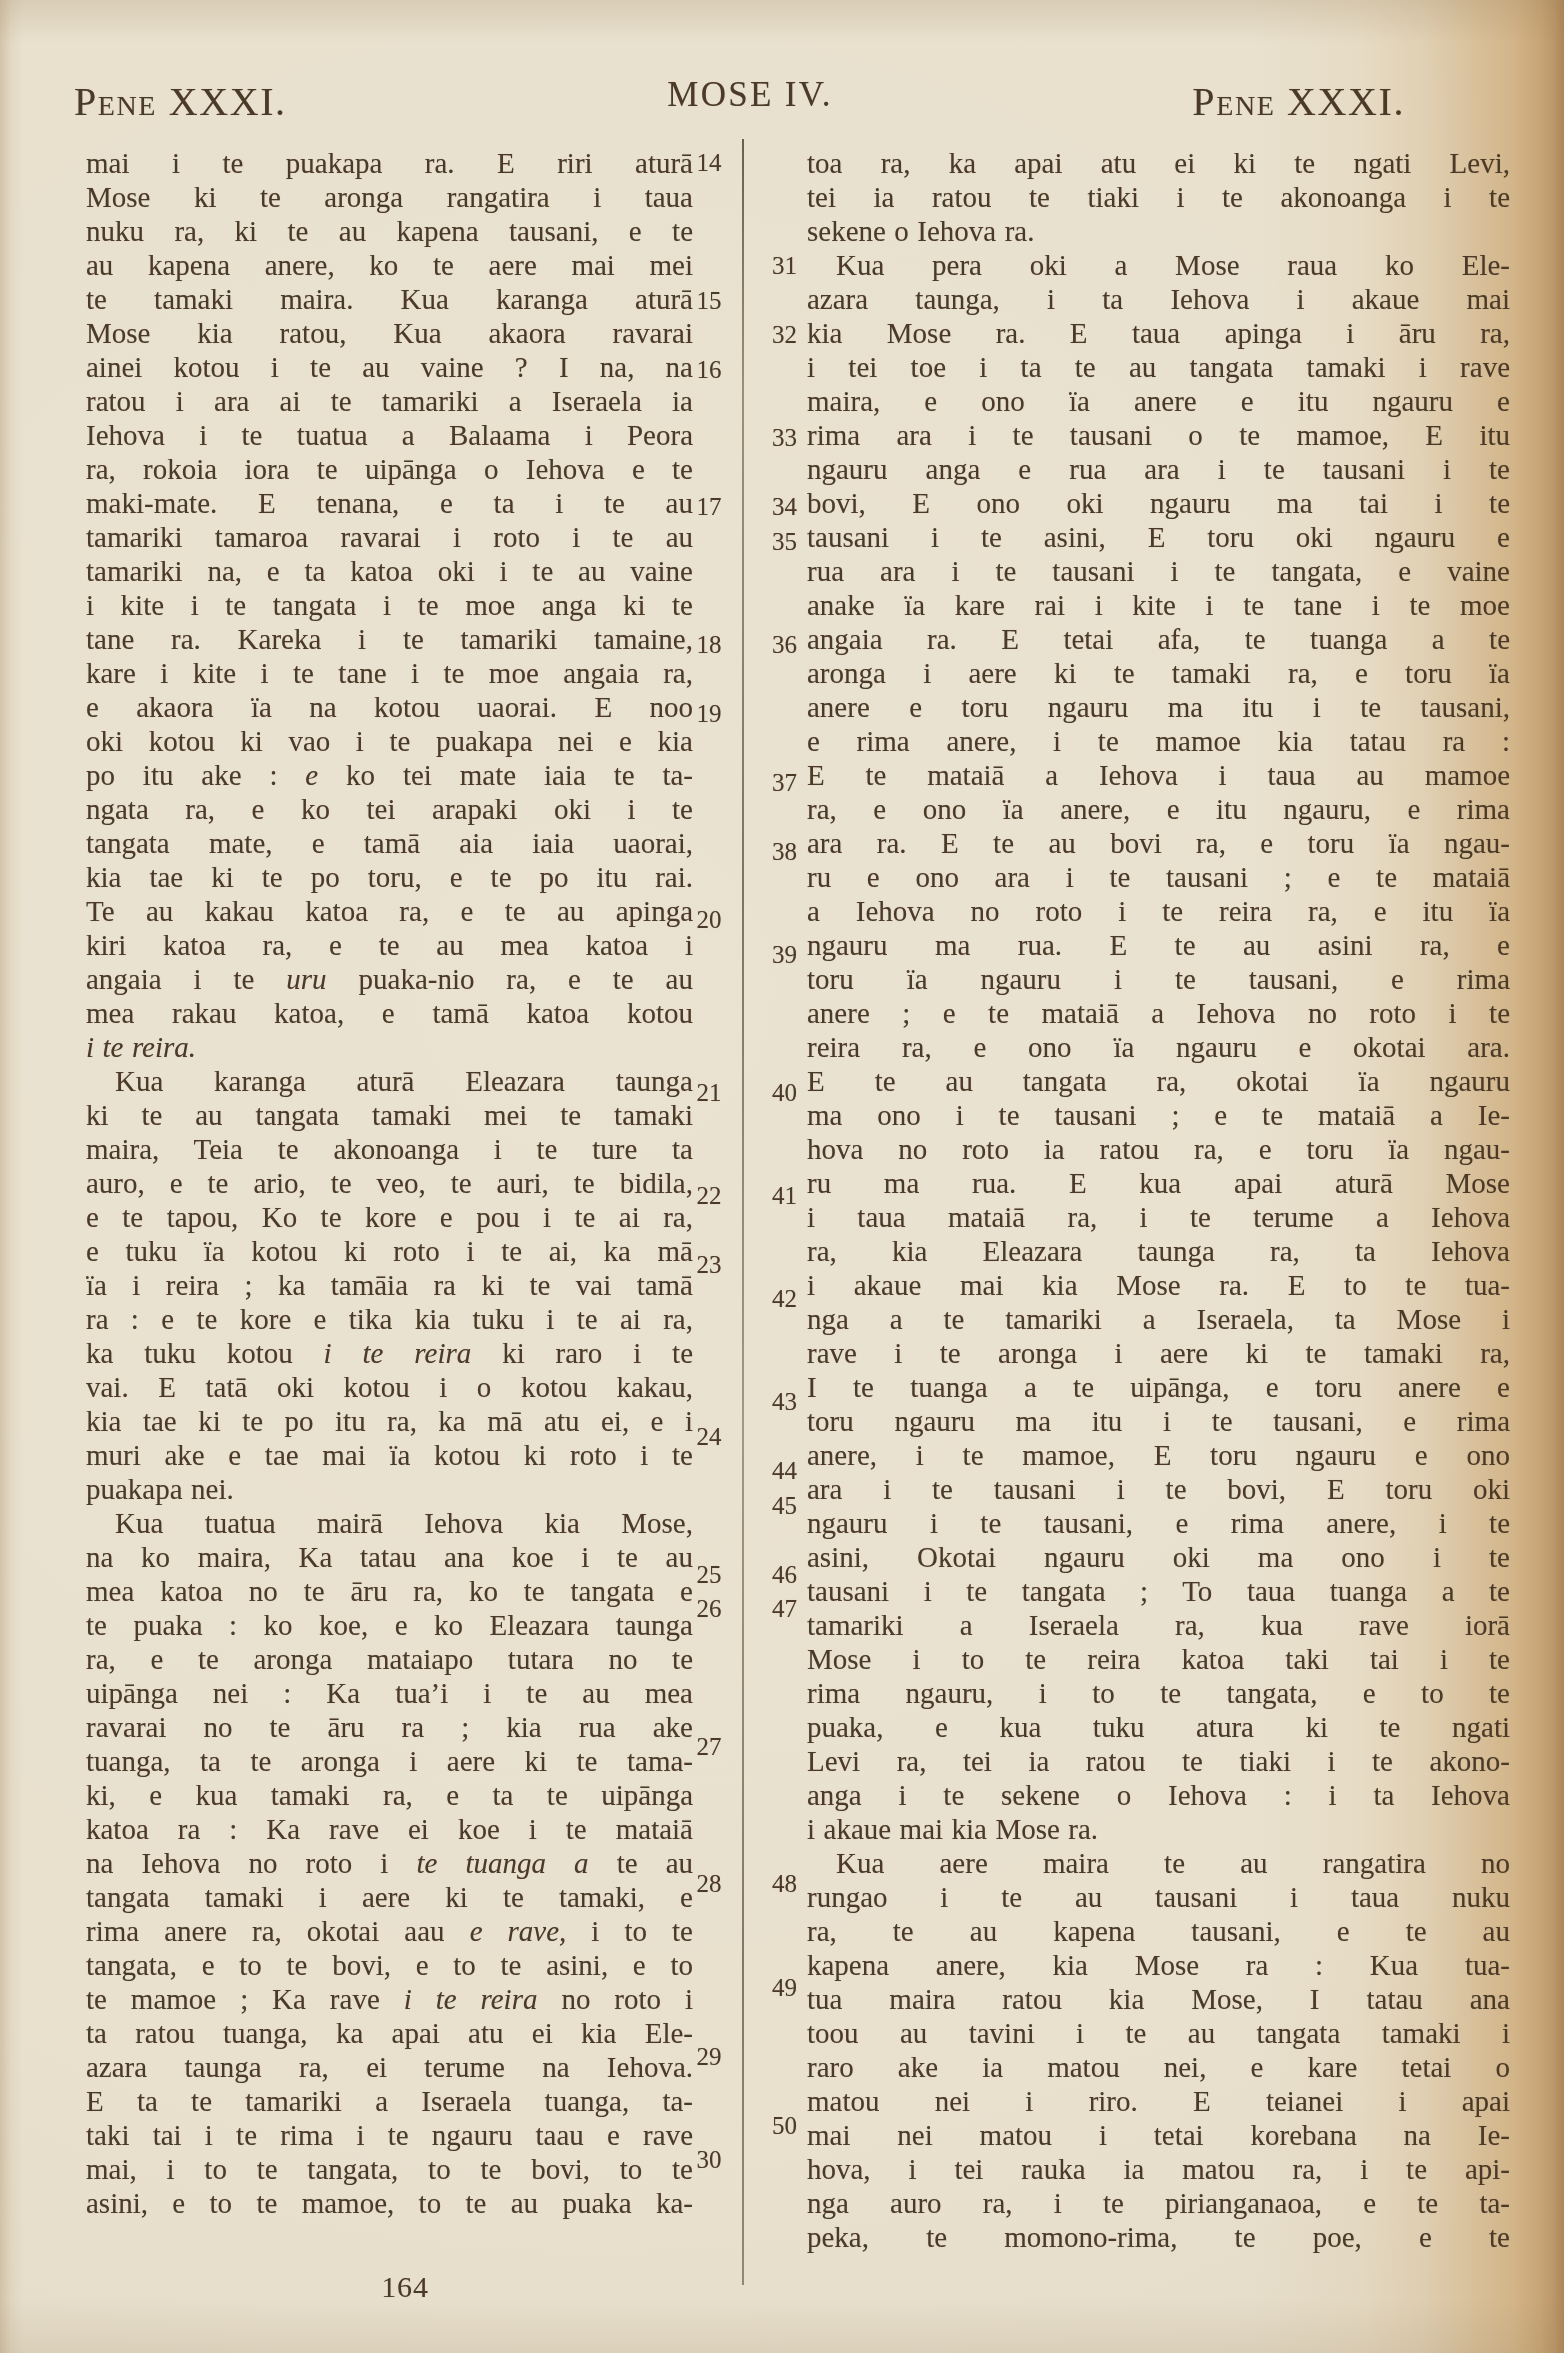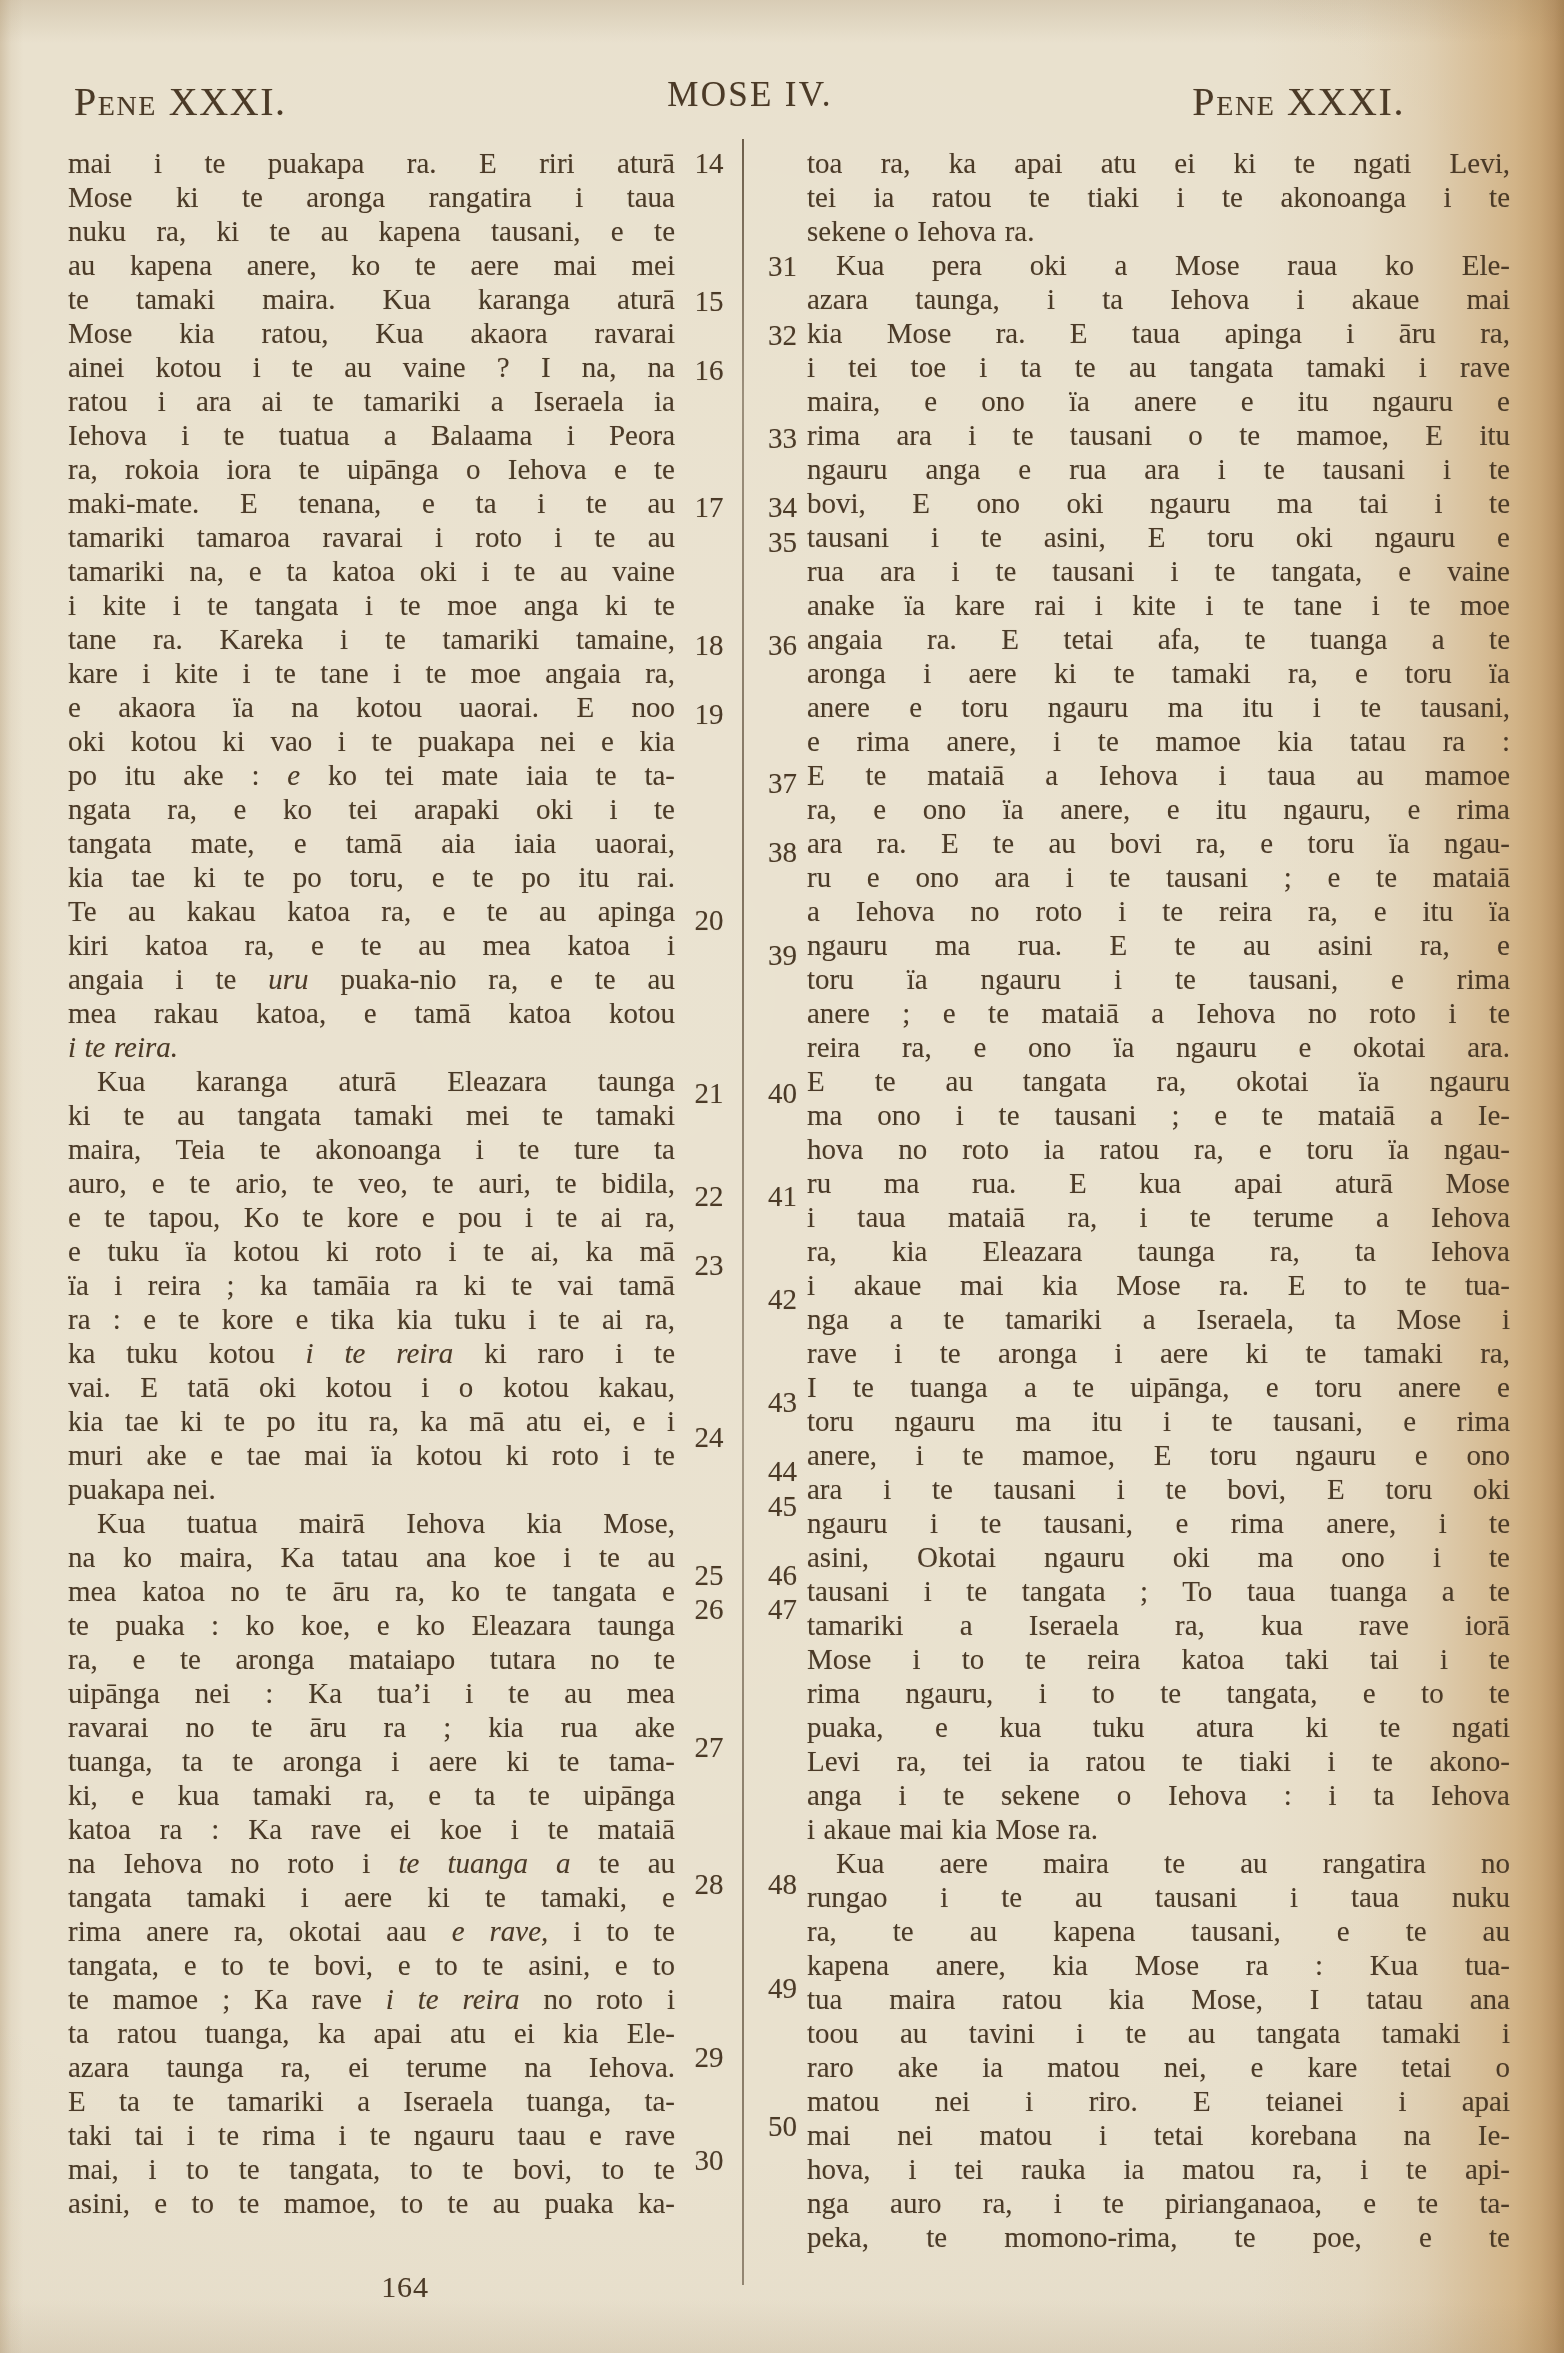--- a/index.html
+++ b/index.html
@@ -27,38 +27,38 @@
     white-space:nowrap;
   }
   #head-left  { left:74px;  top:78px; }
   #head-right { right:160px; top:78px; }
   #head-center {
     position:absolute; left:750px; top:75px;
     transform:translateX(-50%);
     font-size:35px; letter-spacing:2.3px; white-space:nowrap;
   }
   .col-text { position:absolute; top:146px; }
-  #left-col-text  { left:68px;   width:607px; }
+  #left-col-text  { left:86px;   width:607px; }
   #right-col-text { left:807px; width:703px; }
   .bodyline {
     height:34px; line-height:34px;
     font-size:29px;
     text-align:justify;
     text-align-last:justify;
     word-spacing:1.2px;
     white-space:normal;
   }
   .bodyline.flush { text-align:right; text-align-last:left; }
   .verse-gutter { position:absolute; top:146px; height:2136px; }
   #left-verse-gutter  { left:687px; width:44px; }
   #right-verse-gutter { left:753px; width:44px; text-align:right; }
   .verse-num {
     position:absolute; left:0; width:100%;
     height:34px; line-height:34px;
-    font-size:29px; text-align:center;
+    font-size:25px; text-align:center;
   }
   #right-verse-gutter .verse-num { text-align:right; }
   #column-rule {
     position:absolute; left:742px; top:139px;
     width:2.3px; height:2146px;
     background:linear-gradient(180deg,
       rgba(78,61,41,0.80) 0%, rgba(78,61,41,0.50) 12%,
       rgba(78,61,41,0.68) 35%, rgba(78,61,41,0.45) 60%,
       rgba(78,61,41,0.65) 85%, rgba(78,61,41,0.55) 100%);
   }

